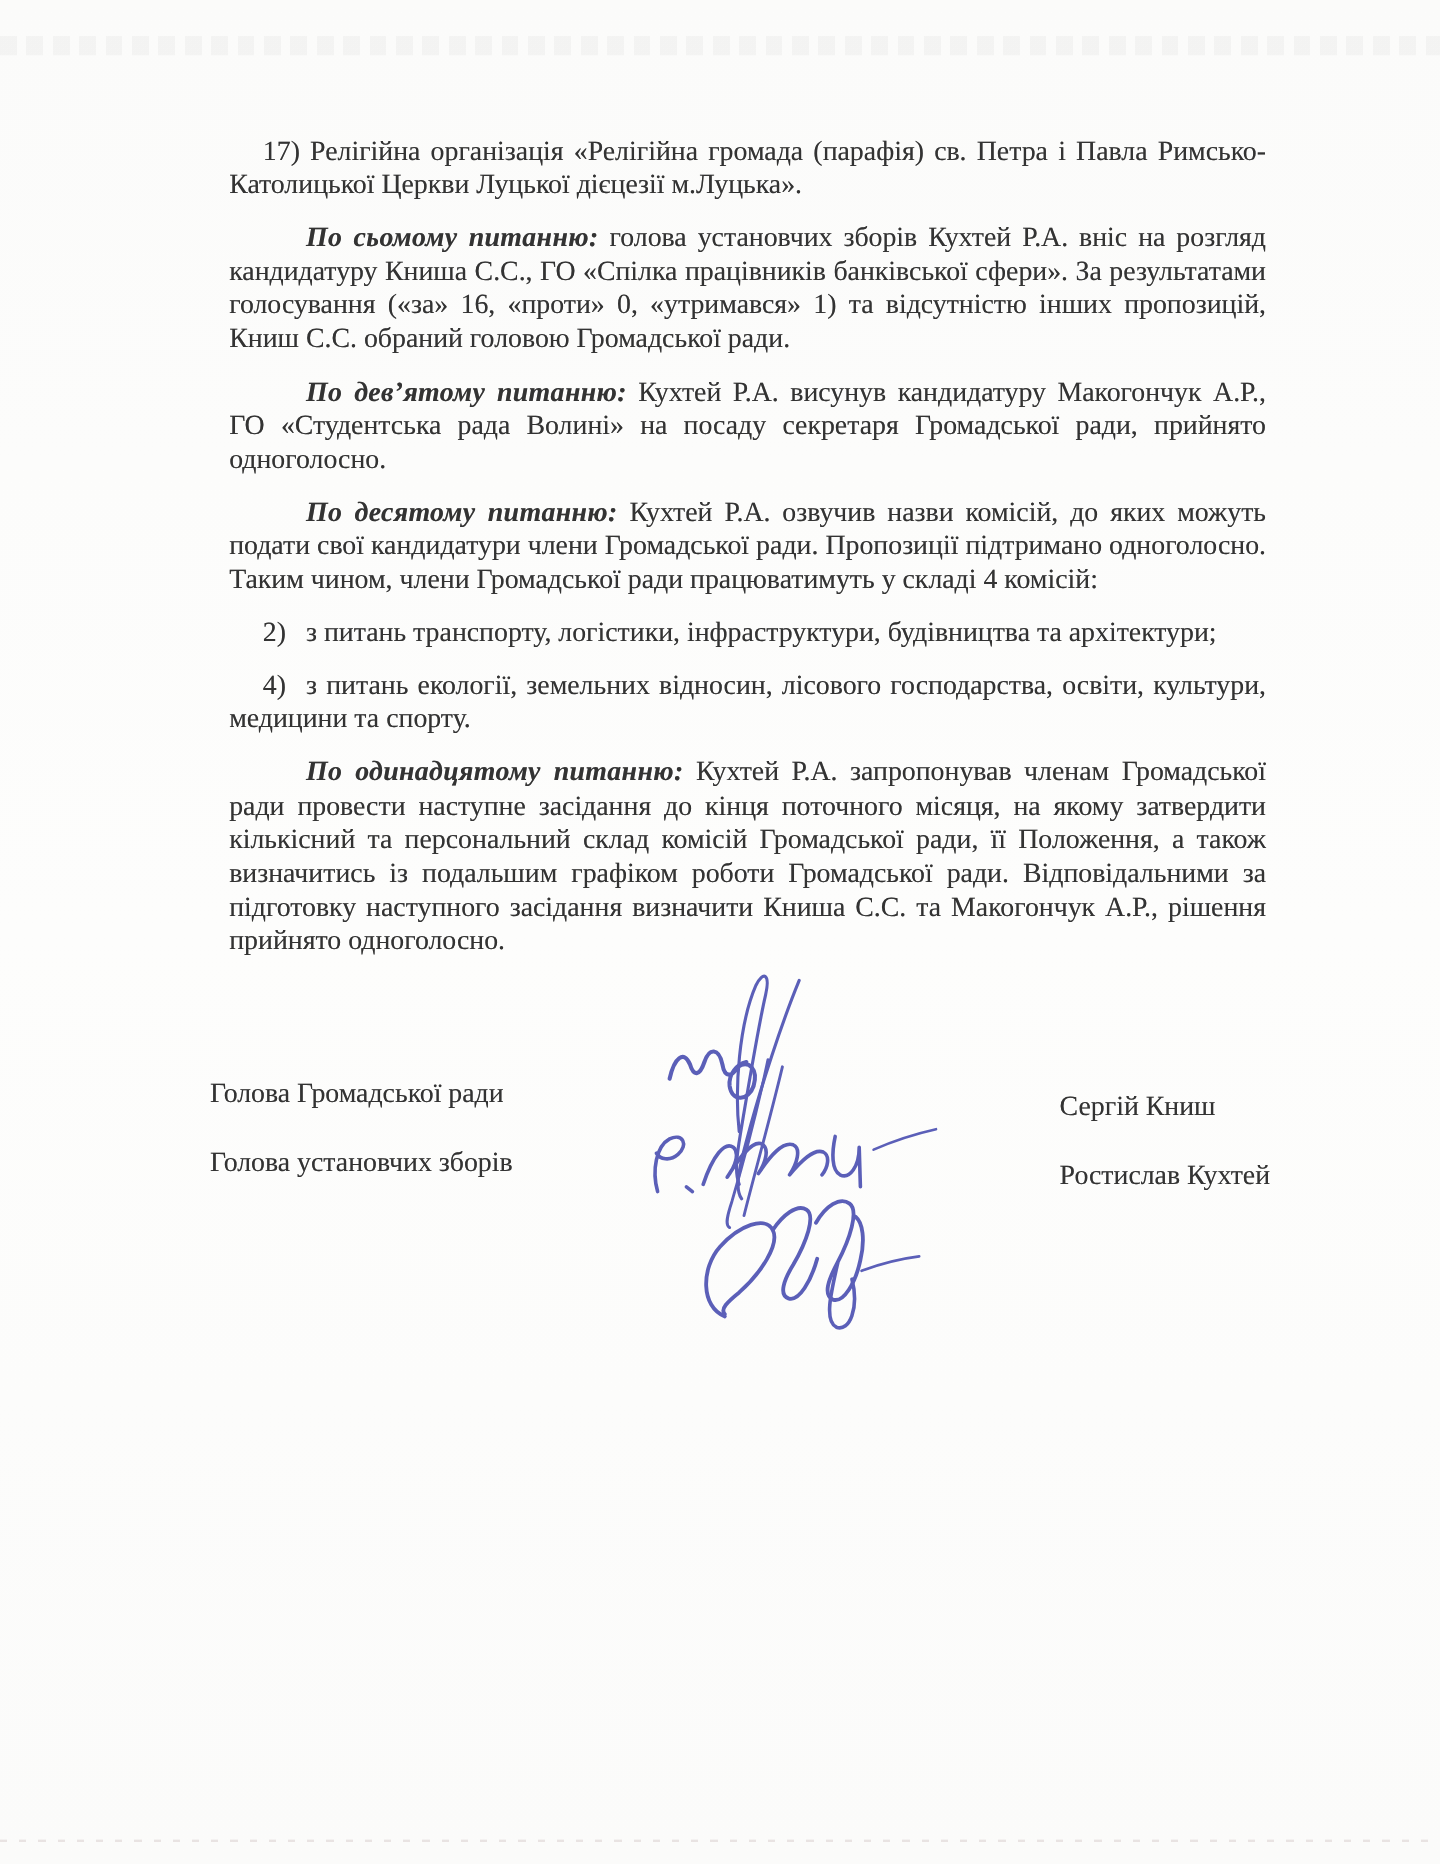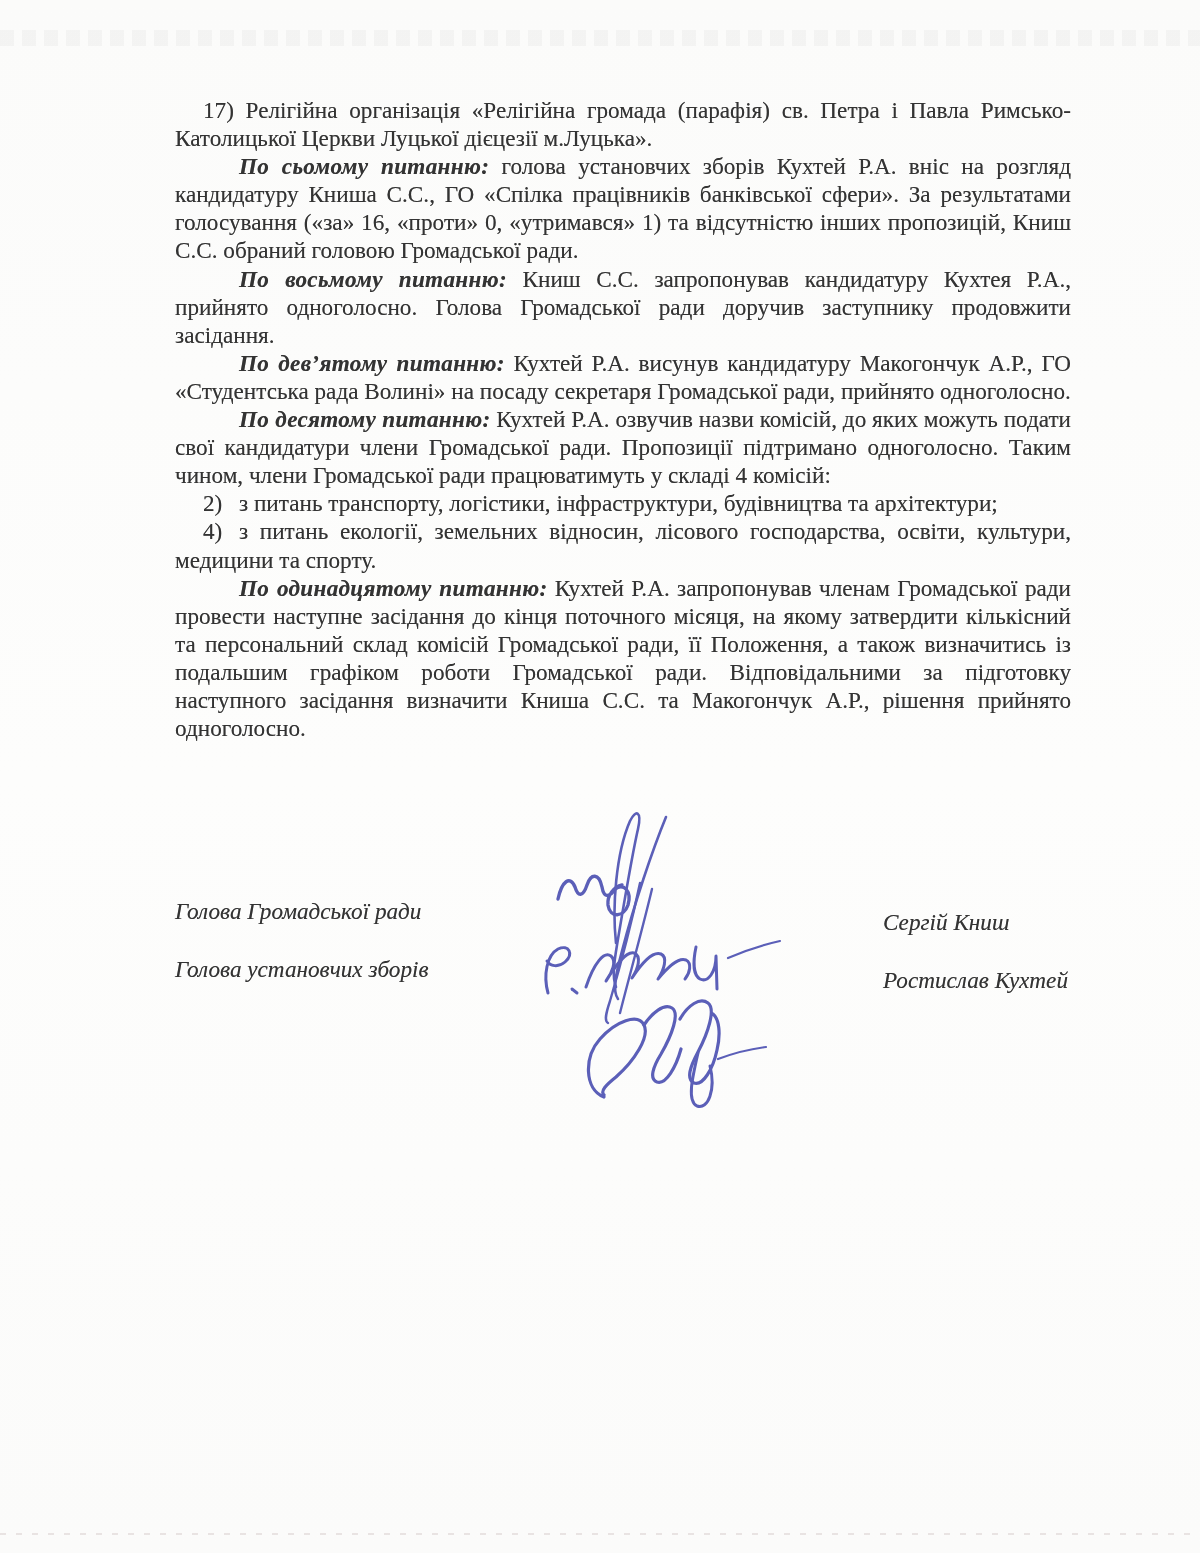--- a/index.html
+++ b/index.html
@@ -23,28 +23,28 @@
     position: absolute; left: 0; top: 1533px; width: 100%; height: 2px;
     background: repeating-linear-gradient(90deg, rgba(150,120,120,.18) 0 6px, rgba(255,255,255,0) 6px 16px);
   }
   .doc {
     position: absolute; left: 175px; top: 96px; width: 896px;
     font-size: 23.2px; line-height: 28.1px;
     color: var(--text, #333);
     text-align: justify;
     text-shadow: 0 0 0.5px rgba(70,70,70,.55);
   }
-  .doc p { margin: 0; }
+  .doc p { margin: 16px; }
   p.para { text-indent: 64px; }
   p.para.first { text-indent: 28px; }
   .lead { font-weight: bold; letter-spacing: .3px; font-style: italic; }
   .list-item { text-indent: 28px; }
   .list-item .num { display: inline-block; width: 36px; text-indent: 0; }
   .sig-block { position: absolute; left: 175px; top: 0; width: 896px; height: 1553px; pointer-events: none; }
-  .sig-row { position: absolute; left: 0; width: 896px; height: 30px; font-style: italic; }
+  .sig-row { position: absolute; left: 0; width: 896px; height: 30px; }
   .sig-row .role {
     position: absolute; left: 0; top: 0;
     font-size: 23.2px; color: var(--text, #333);
     text-shadow: 0 0 .5px rgba(70,70,70,.55);
     white-space: nowrap;
   }
   .sig-row .name {
     position: absolute; left: 708px; top: 11px;
     font-size: 23.2px; color: var(--text, #333);
     text-shadow: 0 0 .5px rgba(70,70,70,.55);
@@ -60,21 +60,20 @@
 
   <div class="scan-band-top"></div>
   <div class="scan-dots-bottom"></div>
 
   <div class="doc">
 
     <p class="para first"><span class="lead"></span> <span>17) Релігійна організація «Релігійна громада (парафія) св. Петра і Павла Римсько-Католицької Церкви Луцької дієцезії м.Луцька».</span></p>
 
     <p class="para"><span class="lead">По сьомому питанню:</span> <span>голова установчих зборів Кухтей Р.А. вніс на розгляд кандидатуру Книша С.С., ГО «Спілка працівників банківської сфери». За результатами голосування («за» 16, «проти» 0, «утримався» 1) та відсутністю інших пропозицій, Книш С.С. обраний головою Громадської ради.</span></p>
 
-    <p class="para"><span class="lead">По восьмому питанню:</span> <span>Книш С.С. запропонував кандидатуру Кухтея Р.А., прийнято одноголосно. Голова Громадської ради доручив заступнику продовжити засідання.</span></p>
 
     <p class="para"><span class="lead">По дев’ятому питанню:</span> <span>Кухтей Р.А. висунув кандидатуру Макогончук А.Р., ГО «Студентська рада Волині» на посаду секретаря Громадської ради, прийнято одноголосно.</span></p>
 
     <p class="para"><span class="lead">По десятому питанню:</span> <span>Кухтей Р.А. озвучив назви комісій, до яких можуть подати свої кандидатури члени Громадської ради. Пропозиції підтримано одноголосно. Таким чином, члени Громадської ради працюватимуть у складі 4 комісій:</span></p>
 
     <div>
       <p class="list-item"><span class="num">2)</span><span>з питань транспорту, логістики, інфраструктури, будівництва та архітектури;</span></p>
       <p class="list-item"><span class="num">4)</span><span>з питань екології, земельних відносин, лісового господарства, освіти, культури, медицини та спорту.</span></p>
     </div>
 

